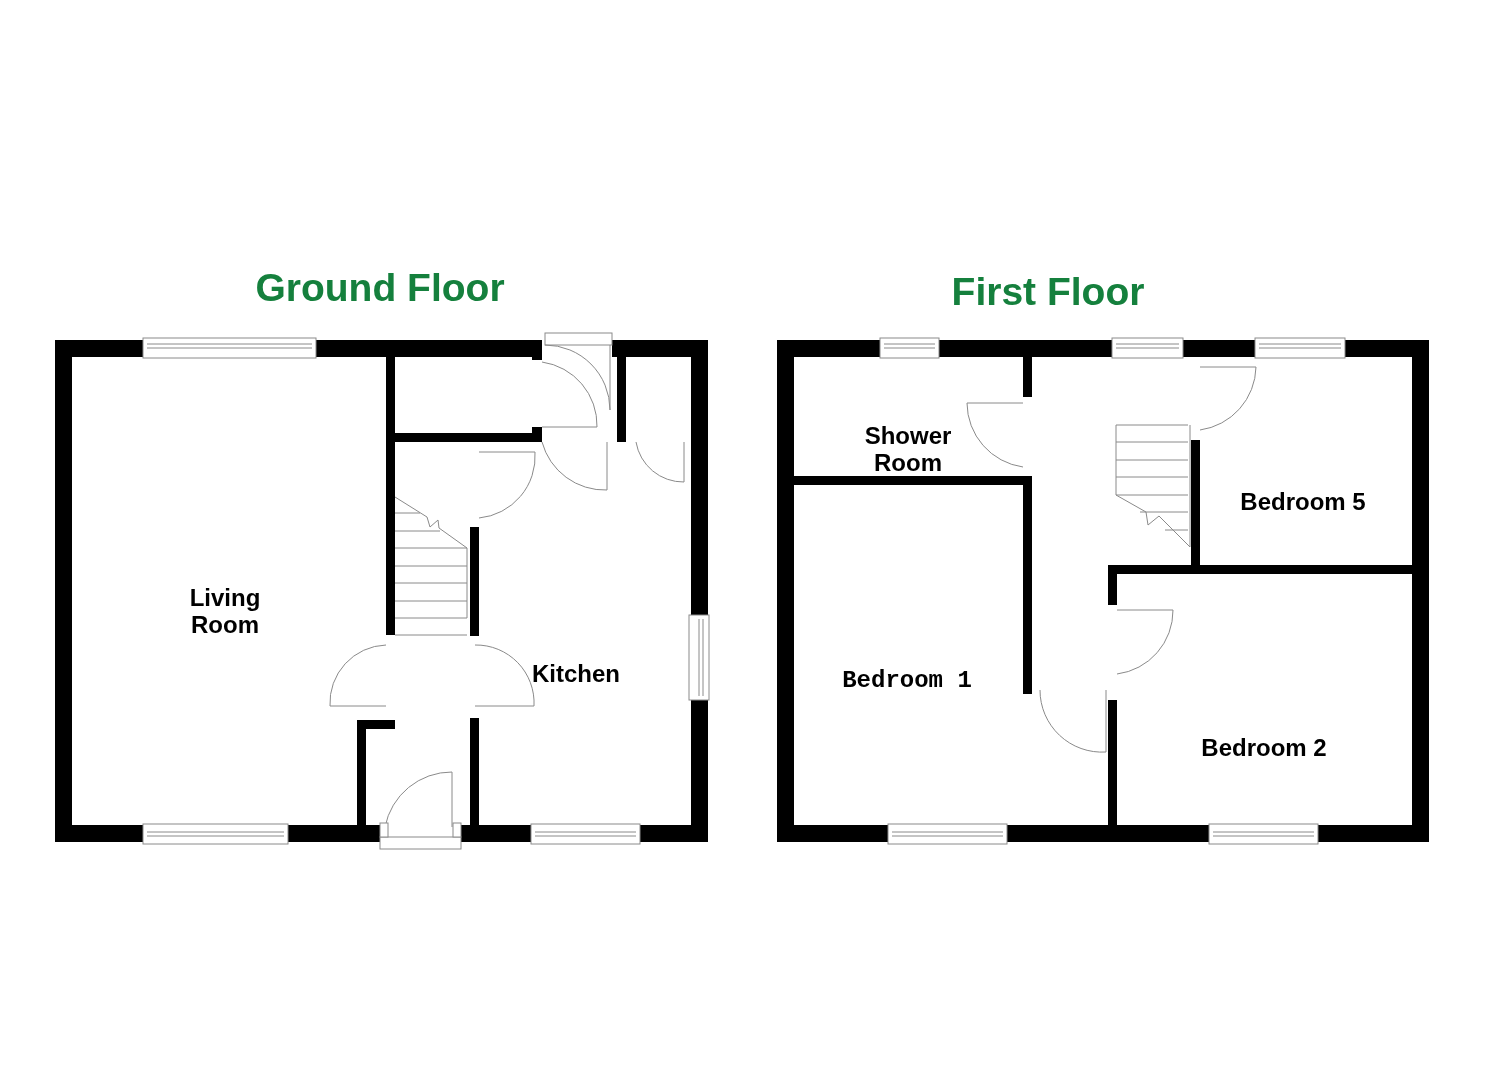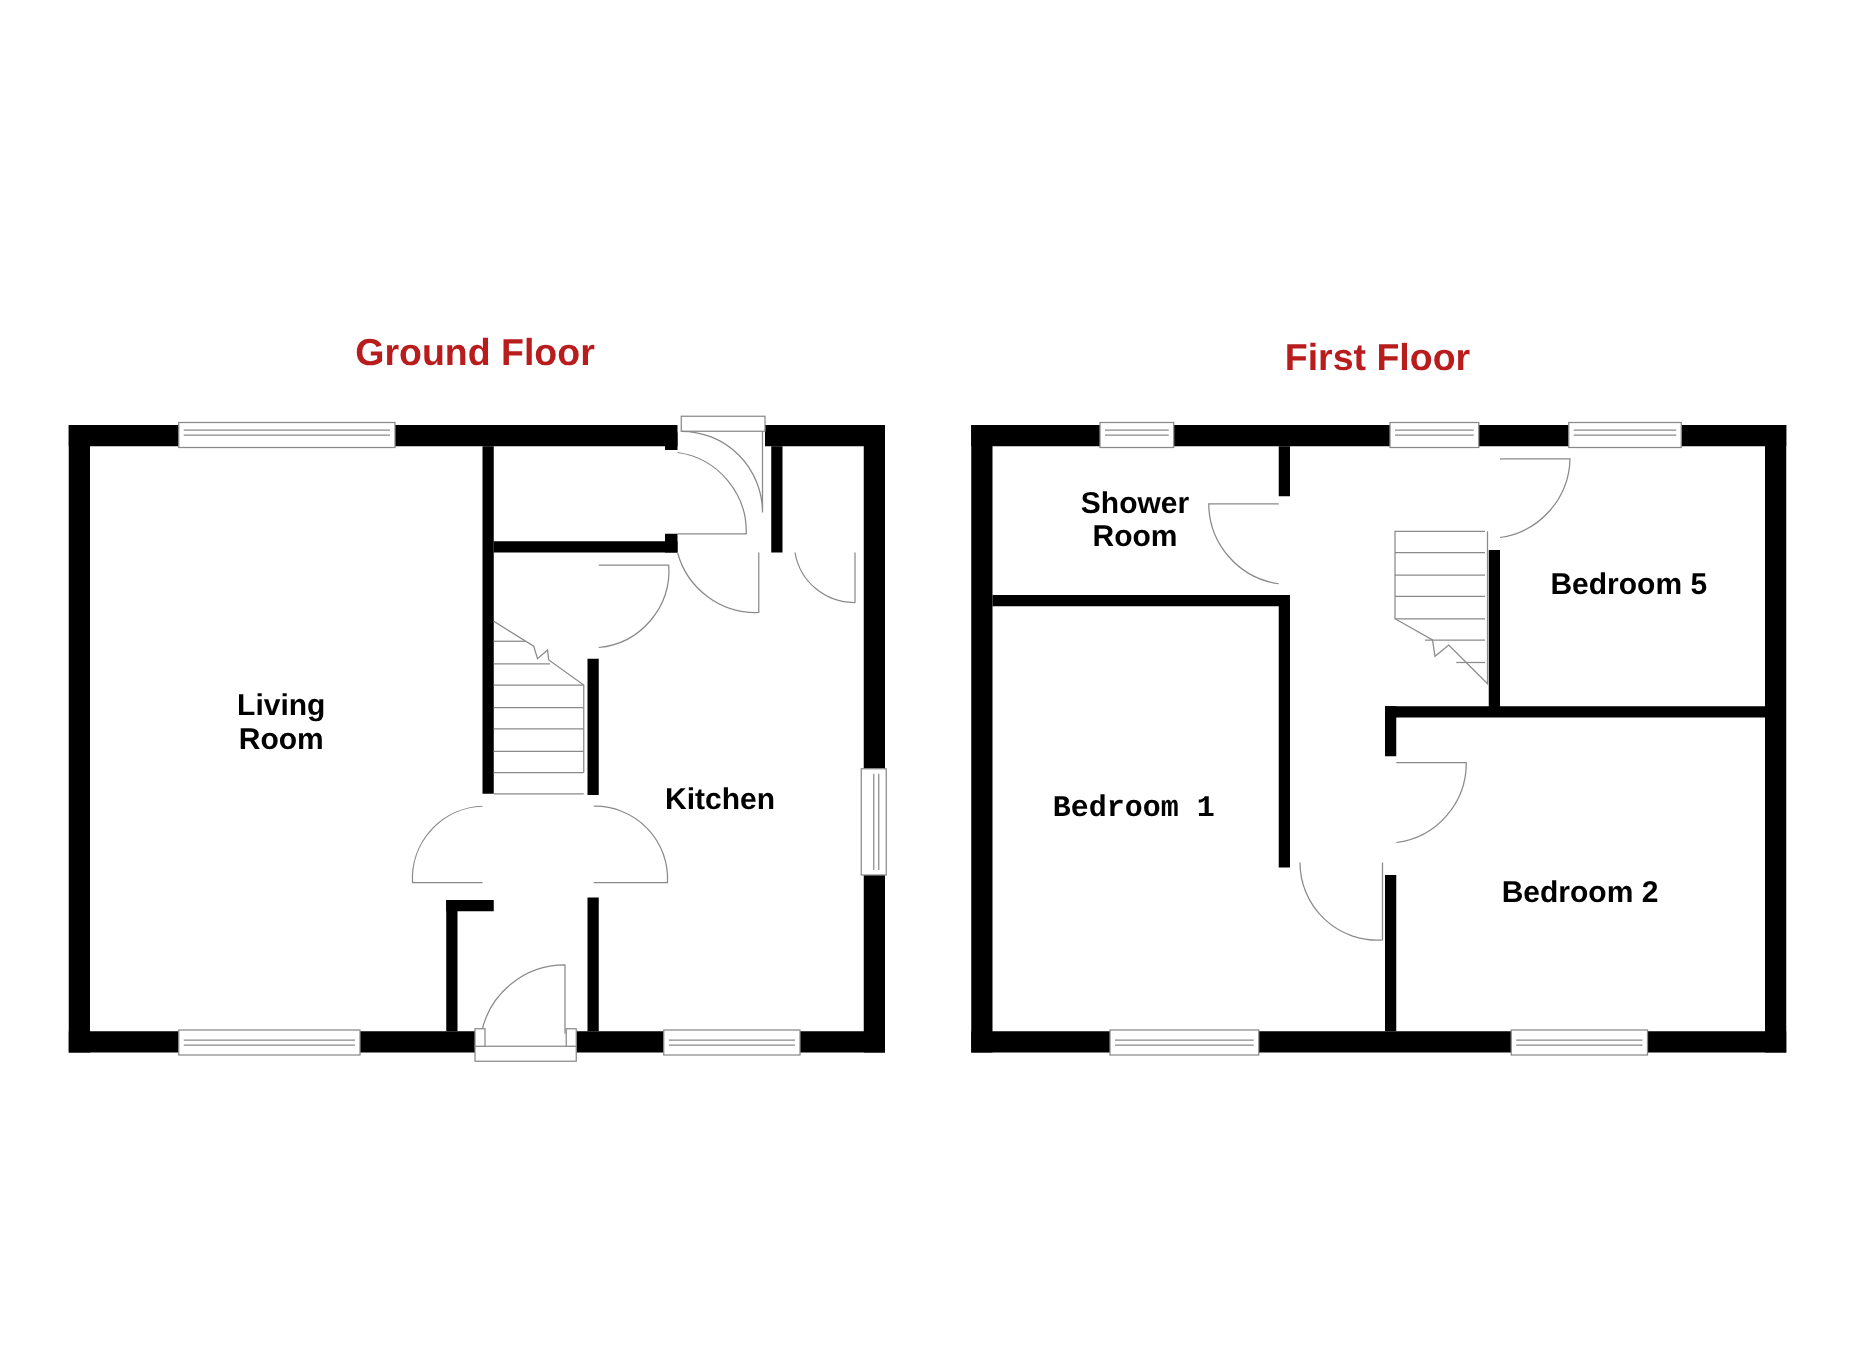--- a/index.html
+++ b/index.html
@@ -1,19 +1,19 @@
 <!DOCTYPE html>
 <html><head>
   <meta charset="utf-8">
   <style>
     html, body { margin: 0; padding: 0; background: #ffffff; }
     body { width: 1485px; height: 1080px; position: relative; overflow: hidden; font-family: "Liberation Sans", sans-serif; }
     #plan { position: absolute; left: 0; top: 0; width: 1485px; height: 1080px; }
-    .floor-title { position: absolute; font-weight: bold; font-size: 30px; color: #b91c1c; white-space: nowrap; transform: translateX(-50%); }
-    .room-label { position: absolute; font-weight: bold; font-size: 24px; color: #000; text-align: center; line-height: 27px; white-space: pre-line; transform: translate(-50%, -50%); }
+    .floor-title { position: absolute; font-weight: bold; font-size: 39px; color: #15803d; white-space: nowrap; transform: translateX(-50%); }
+    .room-label { position: absolute; font-weight: bold; font-size: 24px; color: #000; text-align: center; line-height: 27px; white-space: pre-line; transform: translate(-50%, -50%); margin-top: 33px; }
   </style>
 </head>
 <body>
 
 <svg id="plan" viewBox="0 0 1485 1080" xmlns="http://www.w3.org/2000/svg">
 
   <g>
 
     <g fill="#000">
       <rect x="55" y="340" width="88" height="17"></rect>
@@ -135,21 +135,21 @@
       <line x1="1116" y1="460" x2="1188" y2="460"></line>
       <line x1="1116" y1="477" x2="1188" y2="477"></line>
       <line x1="1116" y1="495" x2="1188" y2="495"></line>
       <line x1="1140" y1="512" x2="1188" y2="512"></line>
       <line x1="1165" y1="530" x2="1188" y2="530"></line>
     </g>
   </g>
 </svg>
 
 <div class="floor-title" style="left:380px; top:266px;">Ground Floor</div>
-<div class="floor-title" style="left:1102px; top:270px;">First Floor</div>
+<div class="floor-title" style="left:1048px; top:270px;">First Floor</div>
 
 <div class="room-label" style="left:225px; top:578px;">Living
 Room</div>
 <div class="room-label" style="left:576px; top:640px;">Kitchen</div>
 
 <div class="room-label" style="left:908px; top:416px;">Shower
 Room</div>
 <div class="room-label" style="left:1303px; top:468px;">Bedroom 5</div>
 <div class="room-label" style="left:907px; top:647px;font-family:Liberation Mono, monospace;">Bedroom 1</div>
 <div class="room-label" style="left:1264px; top:714px;">Bedroom 2</div>

